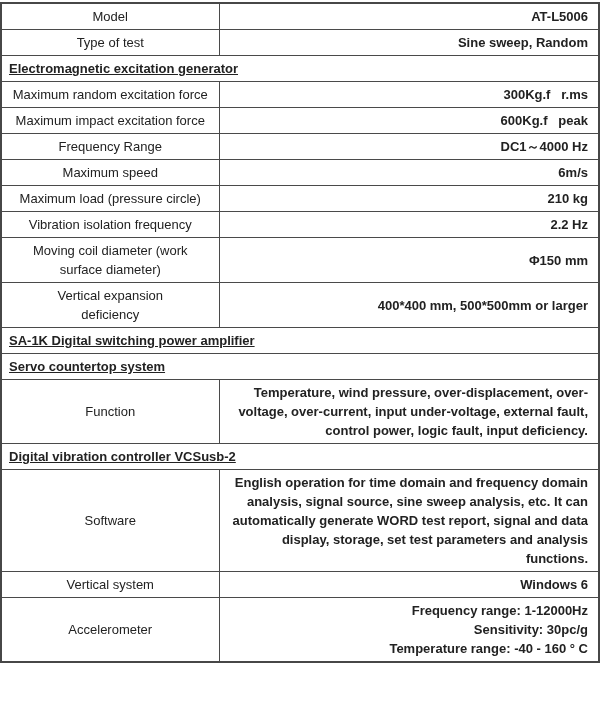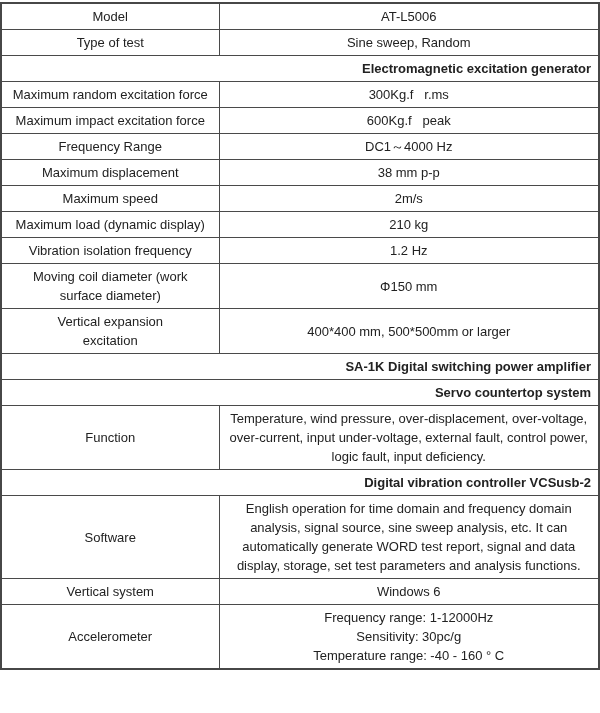--- a/index.html
+++ b/index.html
@@ -30,27 +30,29 @@
     line-height: 19px;
     vertical-align: middle;
     white-space: pre-line;
     box-sizing: border-box;
   }
   td.label-cell {
     text-align: center;
     padding: 3px 8px;
   }
   td.value-cell {
-    text-align: center;
+    text-align: right;
     padding: 3px 10px;
+    font-weight: bold;
   }
   td.section-cell {
-    text-align: right;
+    text-align: left;
     font-weight: bold;
     padding: 3px 7px;
+    text-decoration: underline;
   }
 </style>
 </head>
 <body>
 
 <div class="page">
   <table class="spec-table">
     <colgroup>
       <col class="c1">
       <col class="c2">
@@ -79,48 +81,44 @@
   <tr>
     <td class="label-cell">Maximum impact excitation force</td>
     <td class="value-cell">600Kg.f&nbsp;&nbsp;&nbsp;peak</td>
   </tr>
 
   <tr>
     <td class="label-cell">Frequency Range</td>
     <td class="value-cell">DC1～4000 Hz</td>
   </tr>
 
+
   <tr>
-    <td class="label-cell">Maximum displacement</td>
-    <td class="value-cell">38 mm p-p</td>
+    <td class="label-cell">Maximum speed</td>
+    <td class="value-cell">6m/s</td>
   </tr>
 
   <tr>
-    <td class="label-cell">Maximum speed</td>
-    <td class="value-cell">2m/s</td>
-  </tr>
-
-  <tr>
-    <td class="label-cell">Maximum load (dynamic display)</td>
+    <td class="label-cell">Maximum load (pressure circle)</td>
     <td class="value-cell">210 kg</td>
   </tr>
 
   <tr>
     <td class="label-cell">Vibration isolation frequency</td>
-    <td class="value-cell">1.2 Hz</td>
+    <td class="value-cell">2.2 Hz</td>
   </tr>
 
   <tr>
     <td class="label-cell">Moving coil diameter (work surface diameter)</td>
     <td class="value-cell">Φ150 mm</td>
   </tr>
 
   <tr>
     <td class="label-cell">Vertical expansion
-excitation</td>
+deficiency</td>
     <td class="value-cell">400*400 mm, 500*500mm or larger</td>
   </tr>
 
   <tr>
     <td class="section-cell" colspan="2">SA-1K Digital switching power amplifier</td>
   </tr>
 
   <tr>
     <td class="section-cell" colspan="2">Servo countertop system</td>
   </tr>

